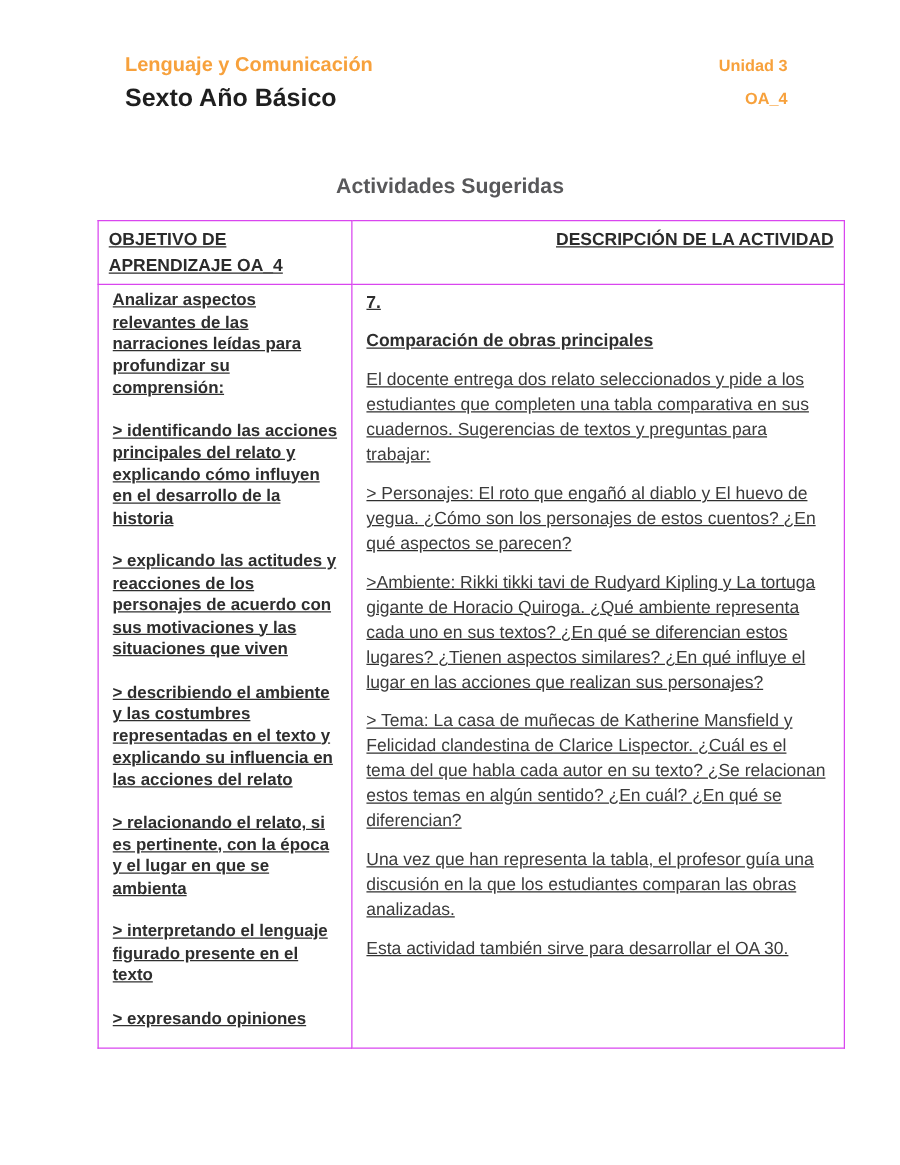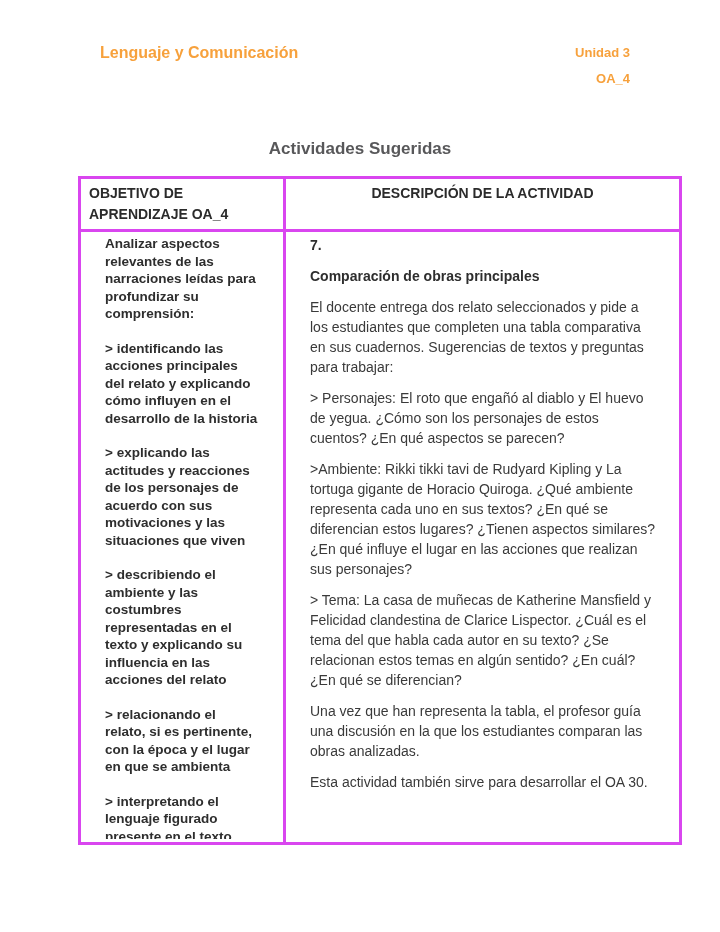--- a/index.html
+++ b/index.html
@@ -58,37 +58,38 @@
   }
   
   table.activities {
     margin: 15px 0 0 78px;
     width: 565px;
     border-collapse: collapse;
     table-layout: fixed;
   }
   table.activities th,
   table.activities td {
-    border: 3px solid #d946ef;
+    border: 1px solid #d946ef;
     vertical-align: top;
+    text-decoration: underline;
   }
   th.col-objective { width: 186px; }
   th.col-activity  { width: 377px; }
   table.activities th {
     height: 42px;
     padding: 4px 8px;
     font-size: 14px;
     font-weight: bold;
     line-height: 21px;
     color: #2b2b2b;
   }
   th.col-objective { text-align: left; }
-  th.col-activity  { text-align: center; }
+  th.col-activity  { text-align: right; }
   table.activities td {
-    padding: 3px 24px;
+    padding: 3px 11px;
   }
   .cell-clip {
     height: 604px;
     overflow: hidden;
   }
   
   .objective-cell p {
     margin: 0 0 17px 0;
     font-size: 13.5px;
     font-weight: bold;
@@ -109,20 +110,21 @@
   }
 </style>
 </head>
 <body>
 
 <div class="page">
 
   <header class="doc-header">
     <div class="left">
       <div class="subject-line">Lenguaje y Comunicación</div>
+      <div class="grade-line">Sexto Año Básico</div>
     </div>
     <div class="right">
       <div class="unit-line">Unidad 3</div>
       <div class="oa-line">OA_4</div>
     </div>
   </header>
 
   <h1 class="section-title">Actividades Sugeridas</h1>
 
   <table class="activities">

